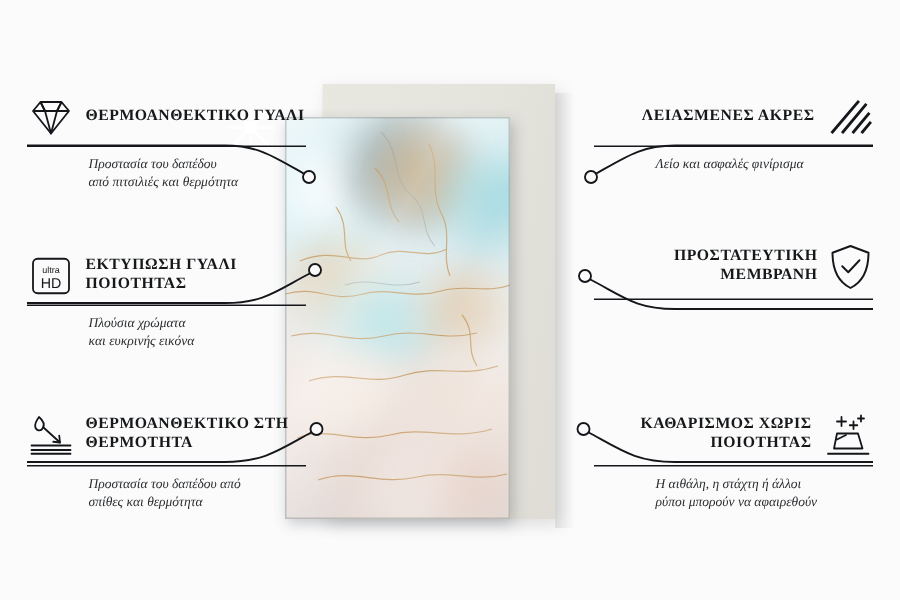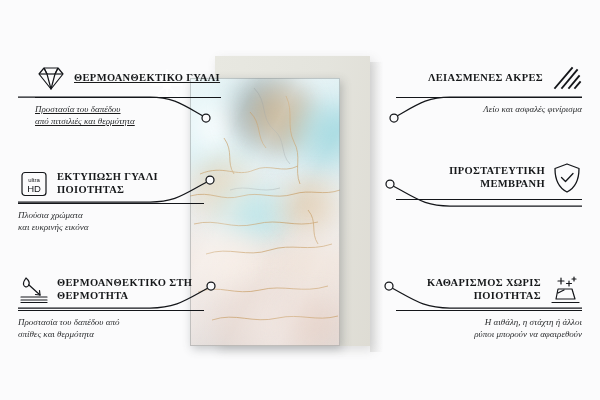--- a/index.html
+++ b/index.html
@@ -54,23 +54,23 @@
   .feature.left .head{justify-content:flex-start;}
   .feature.right .head{justify-content:flex-end;align-items:center;}
   .ftitle{
     font-size:10.5px;letter-spacing:.35px;line-height:1.22;
     font-weight:bold;color:#16181a;
   }
   .feature.left .ftitle{text-align:left;}
   .feature.right .ftitle{text-align:right;}
   .rule{height:1px;background:#14161a;margin:5px 0 5px;width:100%;}
   .fdesc{
-    font-size:9px;line-height:1.35;color:#2a2c2e;font-style:italic;
-  }
-  .feature.right .fdesc{text-align:right;}
+    font-size:9px;line-height:1.35;color:#2a2c2e;font-style:italic;margin-left:41px;
+  }
+  .feature.right .fdesc{}
   .ico{flex:0 0 auto;display:block;}
 
   
   #wires{position:absolute;inset:0;width:600px;height:400px;pointer-events:none;}
 </style>
 </head>
 <body>
 
 <div id="stage">
 
@@ -137,21 +137,21 @@
     <g fill="#fbfbfc" stroke="#14161a" stroke-width="1.25">
       <circle cx="206" cy="118" r="4"></circle>
       <circle cx="210" cy="180" r="4"></circle>
       <circle cx="211" cy="286" r="4"></circle>
       <circle cx="394" cy="118" r="4"></circle>
       <circle cx="390" cy="184" r="4"></circle>
       <circle cx="389" cy="286" r="4"></circle>
     </g>
   </svg>
 
-  <div class="feature left" style="left:35px;top:64px;text-decoration:underline;">
+  <div class="feature left" style="left:18px;top:64px;">
     <div class="head">
       <svg class="ico" width="32" height="28" viewBox="0 0 32 28">
         <g fill="none" stroke="#14161a" stroke-width="1.2" stroke-linejoin="round">
           <path d="M4,10 L9,4 L23,4 L28,10 L16,25 Z"></path>
           <path d="M4,10 L28,10"></path>
           <path d="M9,4 L12,10 L16,25 L20,10 L23,4"></path>
           <path d="M12,10 L9,4 M20,10 L23,4"></path>
         </g>
       </svg>
       <div class="ftitle">ΘΕΡΜΟΑΝΘΕΚΤΙΚΟ ΓΥΑΛΙ</div>

